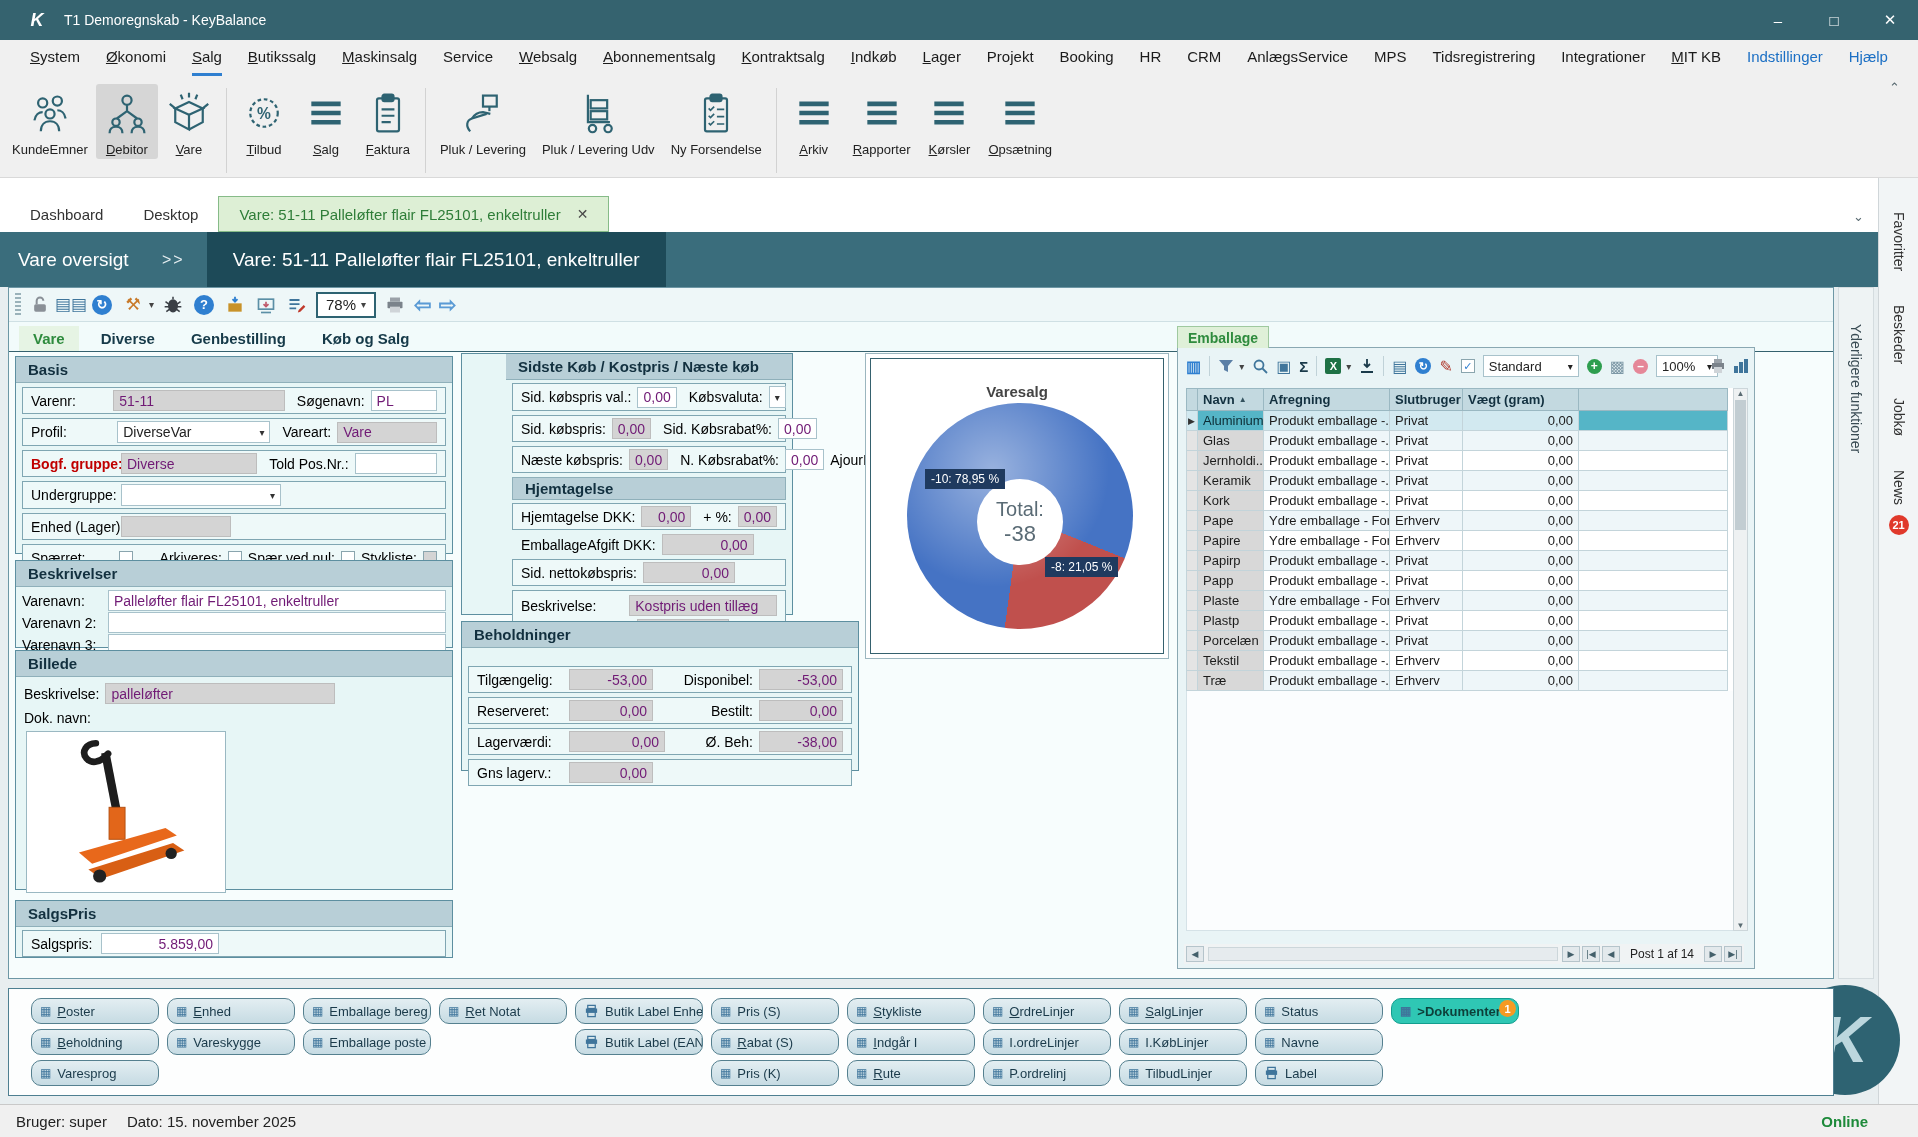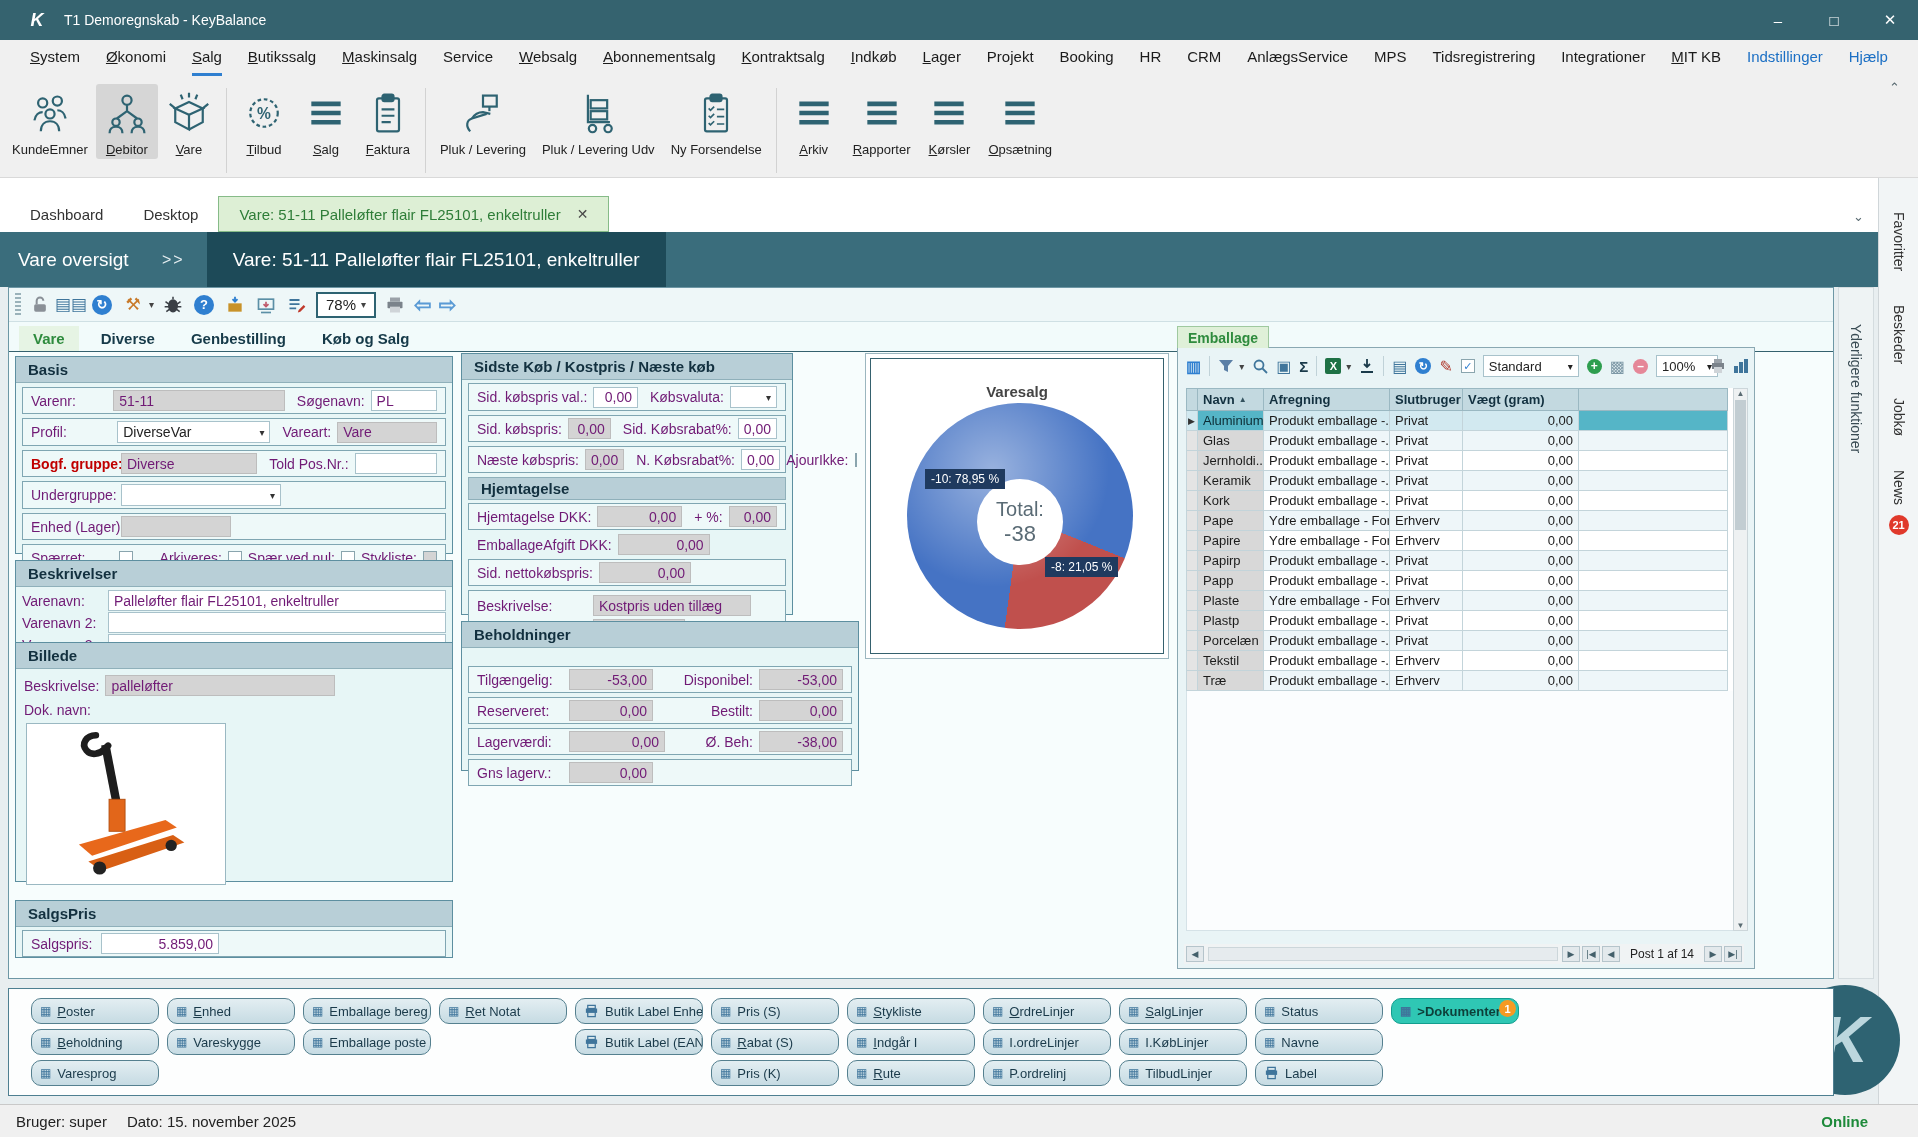--- a/index.html
+++ b/index.html
@@ -73,21 +73,21 @@
   .subtab { padding:4px 14px; font-size:15px; font-weight:bold; color:#163a49; }
   .subtab.active { color:#2e8b3d; background:#e6f4e4; }
 
   
   .section { position:absolute; background:#e7f6f6; border:1px solid #5d8fa0; }
   .sec-head { height:26px; background:#b8cfd7; border-bottom:1px solid #8fb0ba; display:flex;
     align-items:center; padding-left:12px; font-size:15px; font-weight:bold; color:#12303f; }
   .frow { display:flex; align-items:center; background:#eef9f9; border:1px solid #7fa6b2;
     margin:4px 6px 0 6px; padding:2px 8px; min-height:27px; gap:6px; }
   .frow.noborder { border-color:transparent; background:transparent; }
-  .flabel { color:#701a75; font-size:14px; white-space:nowrap; }
+  .flabel { color:#000000; font-size:14px; white-space:nowrap; }
   .flabel.red { color:#c00000; font-weight:bold; }
   .tinput { height:21px; border:1px solid #a8c2cb; background:#fff; font-size:14px; padding:0 5px;
     color:#701a75; display:flex; align-items:center; }
   .tinput.num { justify-content:flex-end; }
   .tinput.ro { background:#d4d4d4; border-color:#bdbdbd; }
   .dd { height:22px; border:1px solid #a8c2cb; background:#fff; font-size:14px; padding:0 5px;
     color:#222; display:flex; align-items:center; justify-content:space-between; }
   .dd .car { font-size:10px; color:#333; }
   .cb { width:14px; height:14px; border:1px solid #8aa5ae; background:#fff; }
   .cb.gray { background:#d4d4d4; }
@@ -509,21 +509,21 @@
         <span class="flabel" style="width:82px">Varenavn 2:</span>
         <div class="tinput grow"></div>
       </div>
       <div style="display:flex; align-items:center; gap:4px;">
         <span class="flabel" style="width:82px">Varenavn 3:</span>
         <div class="tinput grow"></div>
       </div>
     </div>
   </div>
 
-  <div class="section" style="left:6px; top:354px; width:438px; height:240px;">
+  <div class="section" style="left:6px; top:362px; width:438px; height:240px;">
     <div class="sec-head">Billede</div>
     <div style="display:flex; align-items:center; gap:6px; padding:6px 8px 0 8px;">
       <span class="flabel">Beskrivelse:</span>
       <div class="tinput ro" style="width:230px">palleløfter</div>
     </div>
     <div style="padding:5px 8px 0 8px;">
       <span class="flabel">Dok. navn:</span>
     </div>
     <div style="margin:4px 0 0 10px; width:200px; height:162px; background:#fff; border:1px solid #9ab8c2;">
       <svg viewBox="0 0 140 170" style="width:100%;height:100%;">
@@ -539,21 +539,21 @@
   </div>
 
   <div class="section" style="left:6px; top:612px; width:438px; height:58px;">
     <div class="sec-head">SalgsPris</div>
     <div class="frow" style="margin:3px 6px;">
       <span class="flabel" style="width:64px">Salgspris:</span>
       <div class="tinput num" style="width:118px">5.859,00</div>
     </div>
   </div>
 
-  <div class="section" style="left:452px; top:65px; width:332px; height:262px;">
+  <div class="section" style="left:452px; top:65px; width:332px; height:262px;padding-left:44px;">
     <div class="sec-head">Sidste Køb / Kostpris / Næste køb</div>
     <div class="frow" style="margin-top:3px;">
       <span class="flabel" style="width:116px">Sid. købspris val.:</span>
       <div class="tinput num" style="width:86px">0,00</div>
       <span class="spacer"></span>
       <span class="flabel">Købsvaluta:</span>
       <div class="dd" style="width:92px">
         <span></span>
           <span class="car">▾</span>
       </div>

